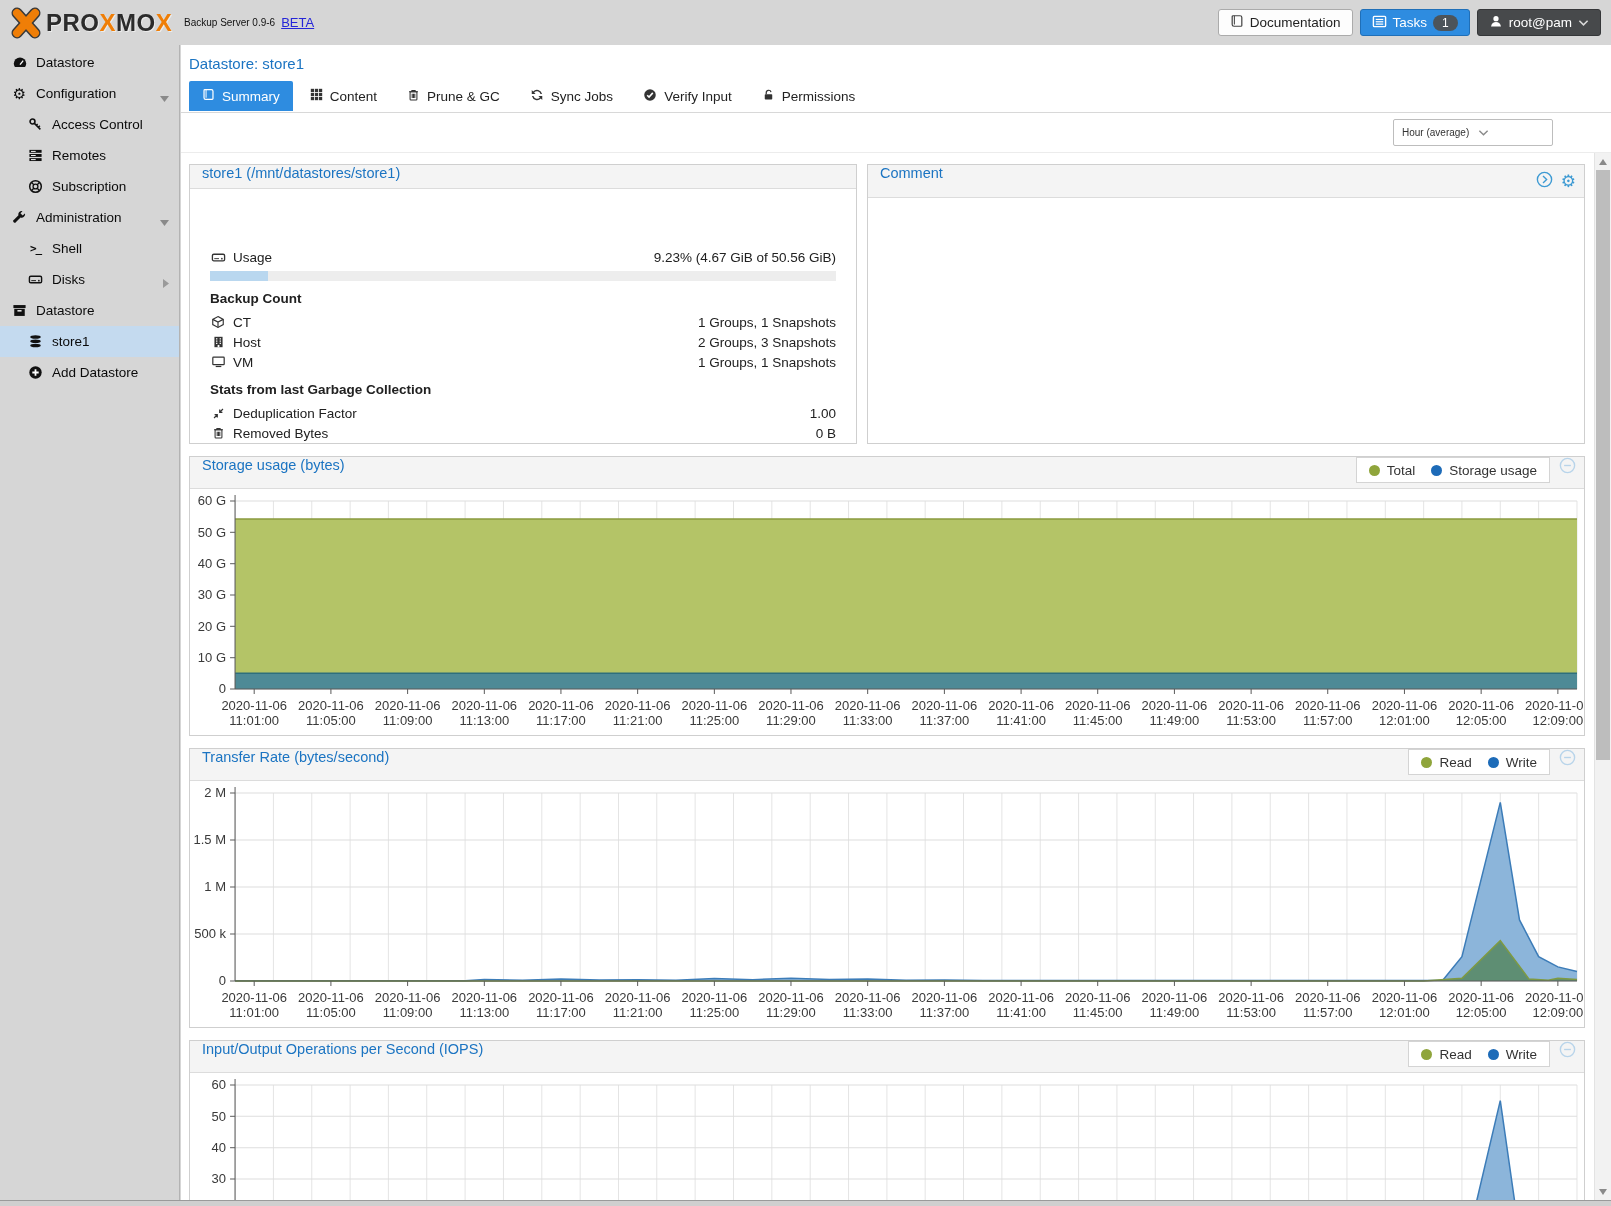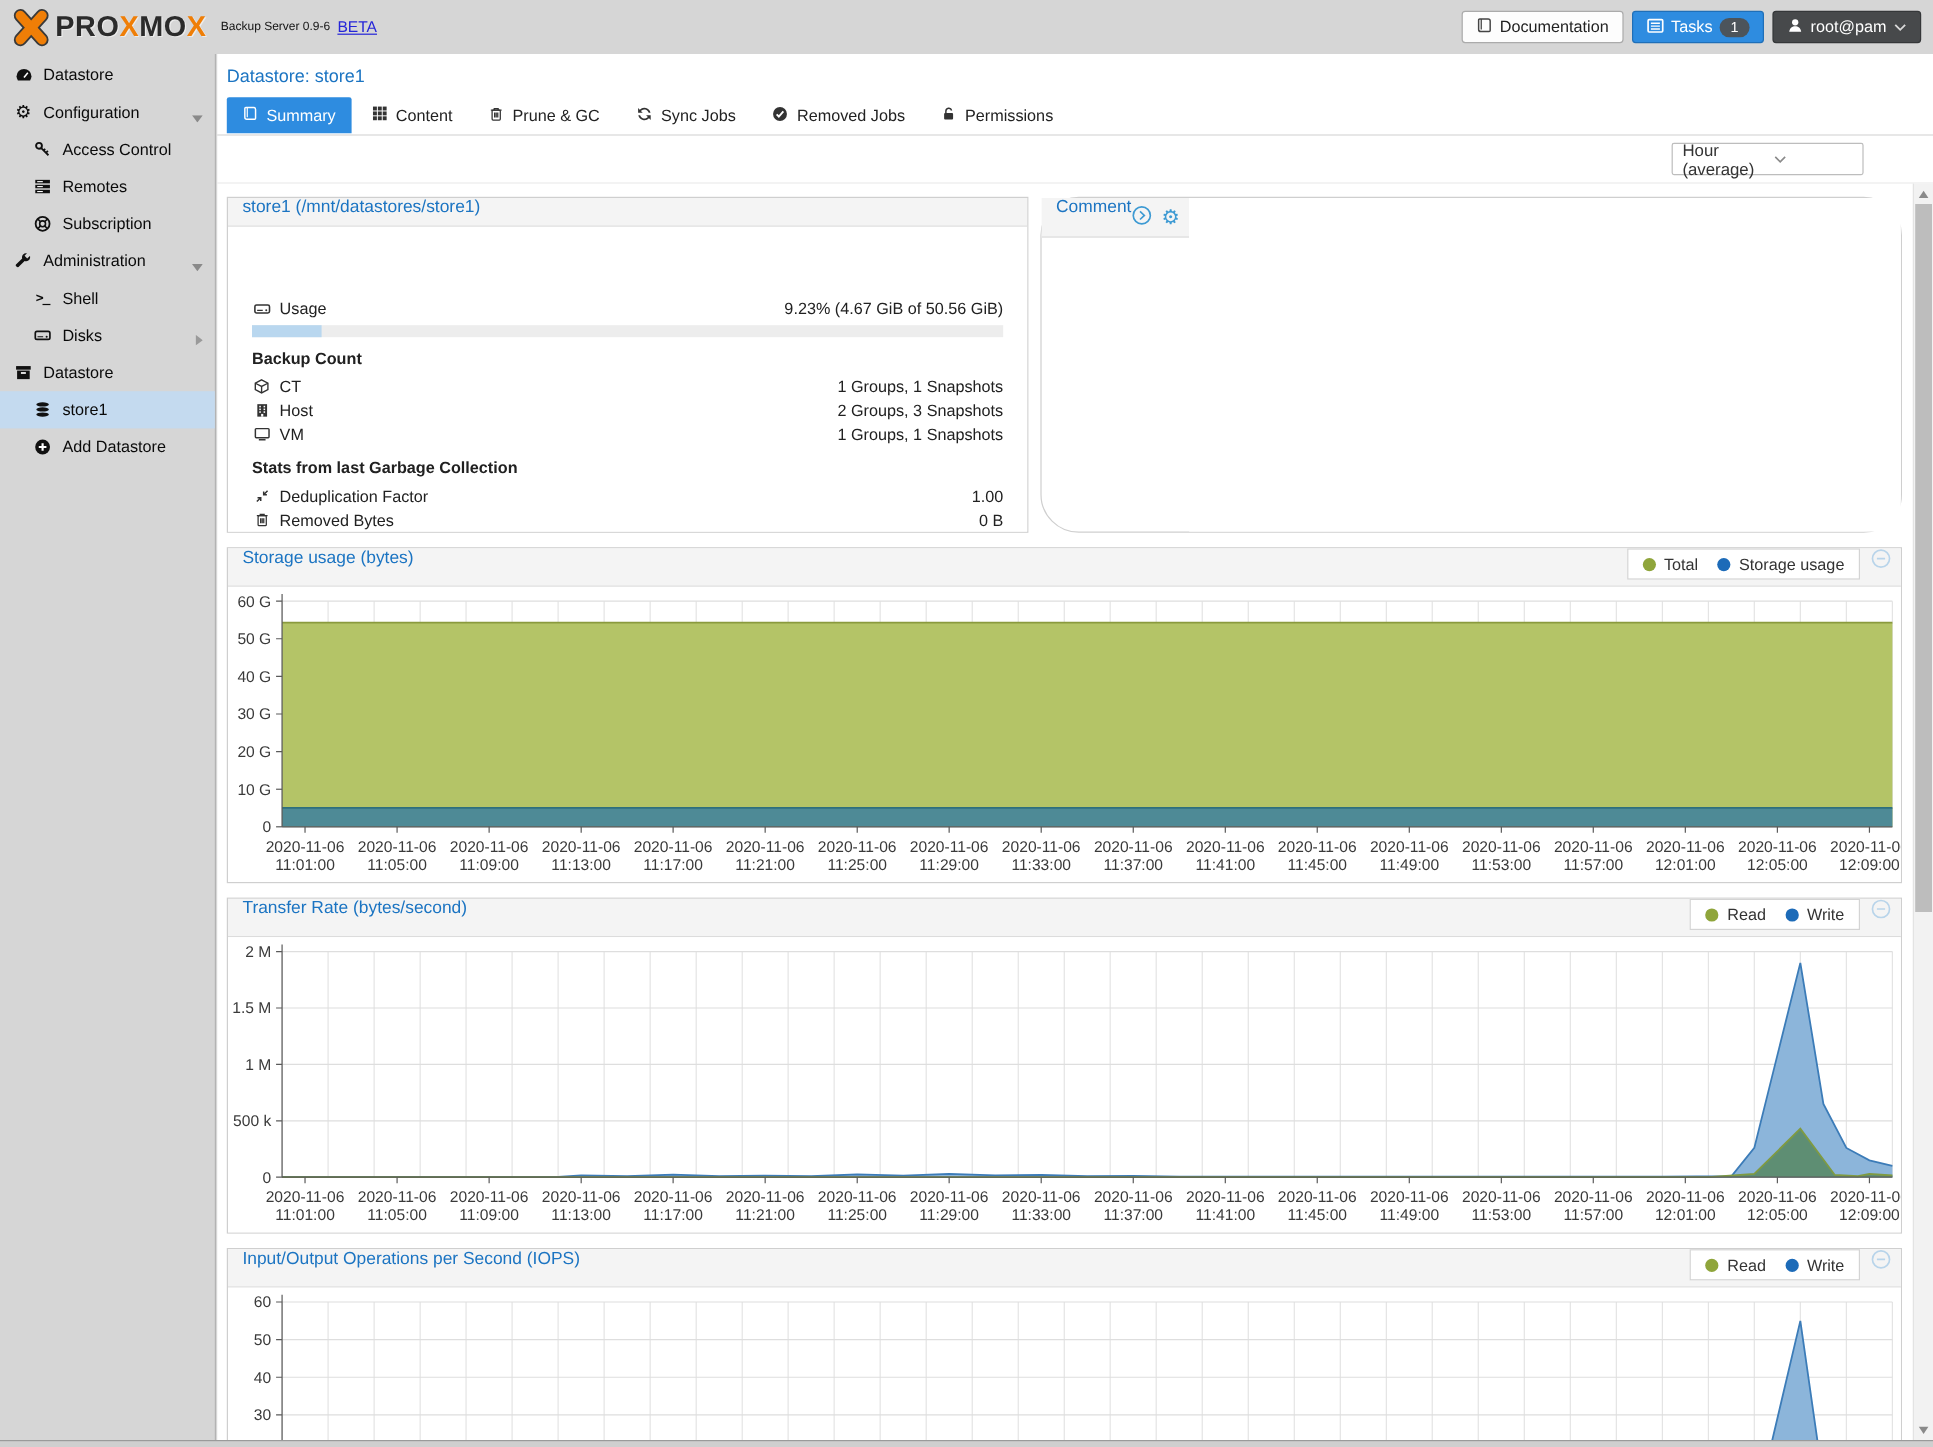--- a/index.html
+++ b/index.html
@@ -34,30 +34,30 @@
   .shell-glyph{font-family:"DejaVu Sans Mono","Liberation Mono",monospace;font-weight:bold;font-size:11px;letter-spacing:-1px;}
   .gear-glyph{font-size:15px;line-height:1;}
   
   .main{position:absolute;left:181px;top:45px;right:0;bottom:0;background:#fff;}
   .page-title{color:#1b74c2;font-size:15px;padding:10px 0 0 8px;}
   .tabbar{display:flex;align-items:center;gap:4px;padding:8px 0 0 8px;height:32px;border-bottom:1px solid #d8d8d8;}
   .tab{display:flex;align-items:center;gap:7px;padding:0 13px;height:30px;font-size:13.5px;color:#222;cursor:pointer;border-radius:2px 2px 0 0;}
   .tab.active{background:#2e8ce0;color:#fff;}
   .toolbar{height:39px;display:flex;align-items:center;justify-content:flex-end;padding-right:58px;border-bottom:1px solid #ececec;}
   .dropdown{width:160px;height:27px;border:1px solid #bdbdbd;border-radius:2px;display:flex;align-items:center;background:#fff;cursor:pointer;box-sizing:border-box;}
-  .dropdown span{flex:1;padding-left:8px;font-size:14px;color:#333;}
+  .dropdown span{flex:1;padding-left:8px;font-size:10px;color:#333;}
   .dropdown .dd-ico{padding-right:7px;display:flex;}
   .scroll-region{position:absolute;top:108px;left:0;right:18px;bottom:0;overflow:hidden;padding:11px 8px 0 8px;}
   
   .panel{border:1px solid #cfcfcf;background:#fff;box-sizing:border-box;}
   .panel-header{height:32px;background:#f4f4f4;border-bottom:1px solid #dcdcdc;display:flex;padding:0 8px 0 12px;}
   .panel-title{color:#1b74c2;font-size:14.5px;}
   .row1{display:flex;gap:10px;height:280px;margin-bottom:12px;}
   .store-panel{width:668px;flex:none;display:flex;flex-direction:column;}
-  .comment-panel{flex:1;display:flex;border-radius:32px;}
+  .comment-panel{flex:1;display:flex;flex-direction:column;}
   .panel-body{flex:1;background:#fff;}
   .store-body{padding:12px 20px 0 20px;font-size:13.5px;}
   .kv{display:flex;align-items:center;height:20px;}
   .kv .ic{width:16px;display:flex;justify-content:center;margin-right:7px;}
   .kv .val{margin-left:auto;}
   .usage-row{height:24px;margin-top:44px;}
   .pbar{height:10px;background:#ededed;margin:2px 0 10px 0;}
   .pbar .fill{height:100%;background:#b9d7ef;}
   .sect{font-weight:bold;margin:10px 0 6px 0;}
   .hdr-icons{margin-left:auto;display:flex;align-items:center;gap:8px;}
@@ -285,21 +285,21 @@
             <path d="M13.8 6.8A6 6 0 0 0 3.6 4L2 2.4v4.4h4.4L4.7 5.1a4.4 4.4 0 0 1 7.4 1.7z"></path>
             <path d="M2.2 9.2A6 6 0 0 0 12.4 12l1.6 1.6V9.2H9.6l1.7 1.7a4.4 4.4 0 0 1-7.4-1.7z"></path>
           </svg></span>
       <span>Sync Jobs</span>
     </div>
     <div class="tab">
       <span><svg width="14" height="14" viewBox="0 0 16 16">
             <circle cx="8" cy="8" r="6.6" fill="#333"></circle>
             <path d="M4.8 8.3l2.1 2.1 4.3-4.8" stroke="#fff" stroke-width="1.8" fill="none"></path>
           </svg></span>
-      <span>Removed Jobs</span>
+      <span>Verify Input</span>
     </div>
     <div class="tab">
       <span><svg width="13" height="14" viewBox="0 0 16 16">
             <path d="M5.2 7V5.2a3 3 0 0 1 5.9-.8" fill="none" stroke="#333" stroke-width="1.5"></path>
             <rect x="3.4" y="7" width="9.2" height="6.6" rx="1" fill="#333"></rect>
           </svg></span>
       <span>Permissions</span>
     </div>
   </div>
 

